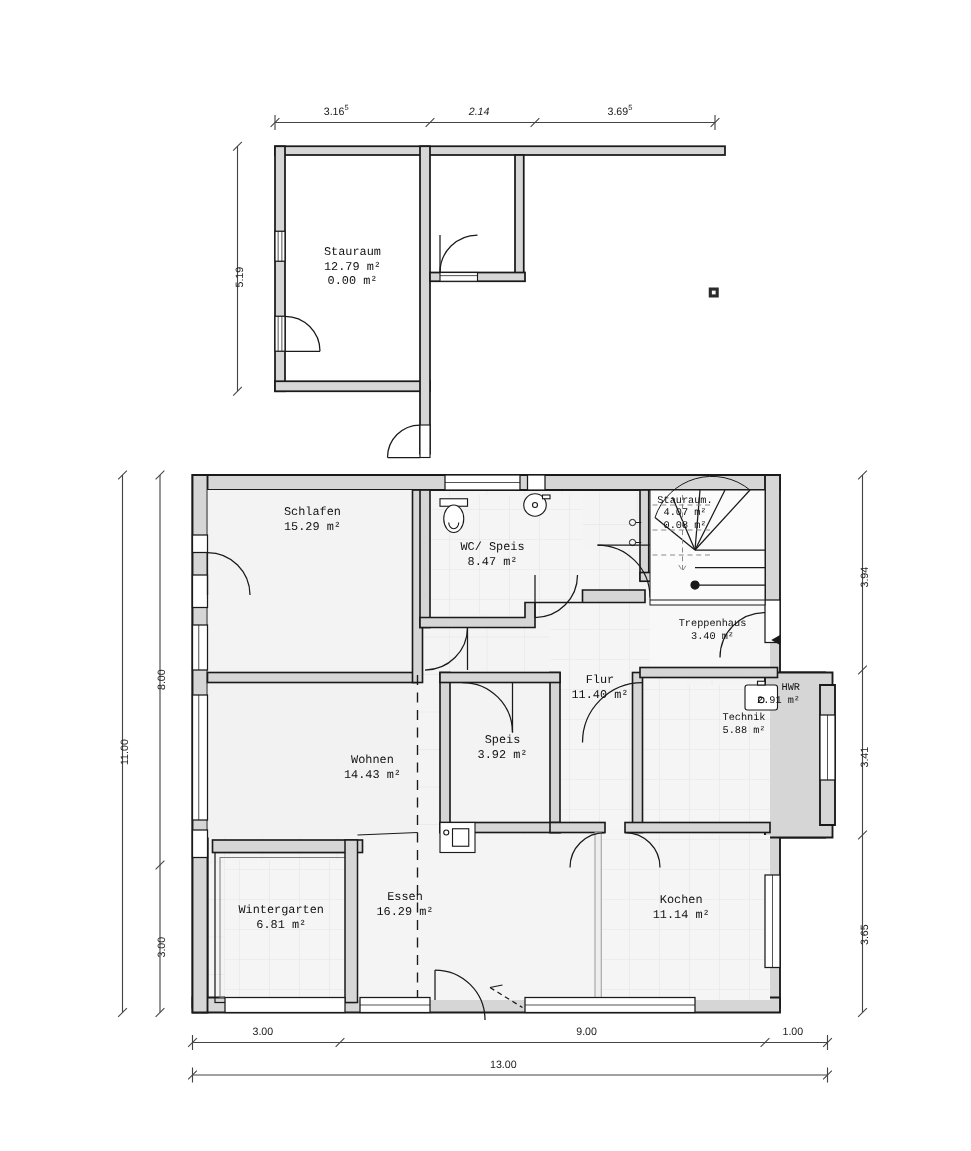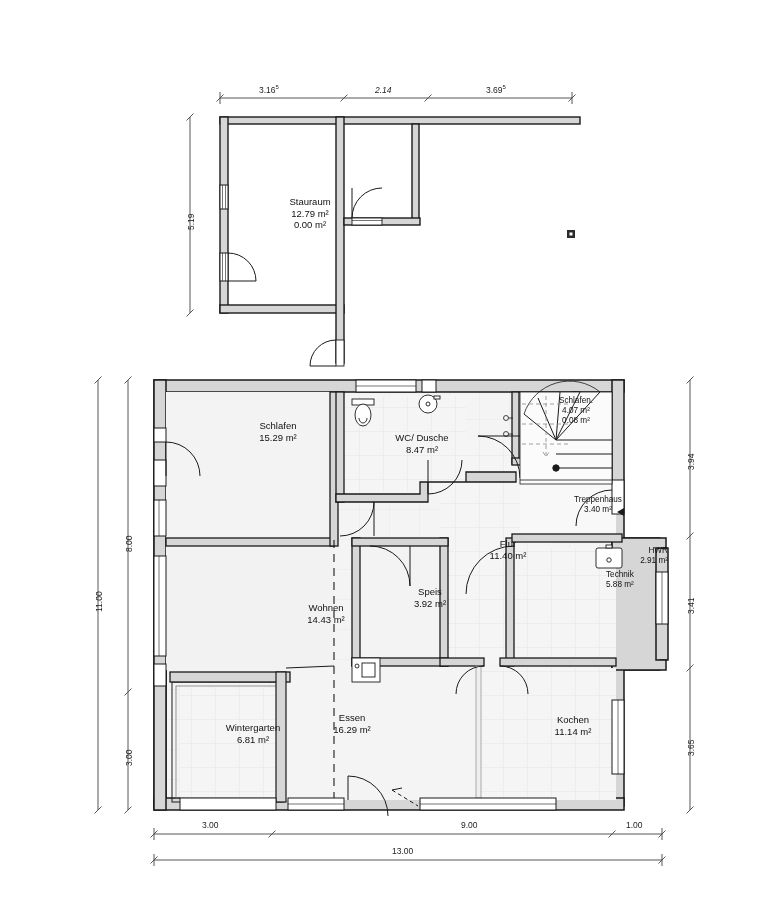--- a/index.html
+++ b/index.html
@@ -8,27 +8,26 @@
     width:777px;height:921px;
     font-family:"Liberation Sans", sans-serif;
     color:#111;
     overflow:hidden;
     position:relative;
   }
   #plan{position:absolute;left:0;top:0;width:777px;height:921px;}
   .roomlabel{
     position:absolute;
     text-align:center;
-    font-family:Liberation Sans, sans-serif;
+    font-family:Liberation Mono, monospace;
     font-size:9.5px;
     line-height:11.5px;
     color:#111;
     white-space:nowrap;
     pointer-events:none;
-    margin-left:28px;
   }
   .roomlabel .nm{display:block;}
   .roomlabel .ar{display:block;}
   .roomlabel.sm{font-size:8.2px;line-height:10px;}
   .dimtxt{
     position:absolute;
     font-size:8.5px;
     color:#222;
     white-space:nowrap;
     font-family:"Liberation Sans", sans-serif;
@@ -348,32 +347,32 @@
     <line x1="662" y1="854" x2="662" y2="866"></line>
   </g>
 </svg>
 
 <div class="roomlabel" style="left:228px;top:196px;width:108px;">
   <span class="nm">Stauraum</span>
   <span class="ar">12.79 m²</span>
   <span class="ar">0.00 m²</span>
 </div>
 
-<div class="roomlabel" style="left:190px;top:420px;width:120px;">
+<div class="roomlabel" style="left:190px;top:404px;width:120px;">
   <span class="nm">Schlafen</span>
   <span class="ar">15.29 m²</span>
 </div>
 
 <div class="roomlabel" style="left:332px;top:432px;width:124px;">
-  <span class="nm">WC/ Dusche</span>
+  <span class="nm">WC/ Speis</span>
   <span class="ar">8.47 m²</span>
 </div>
 
 <div class="roomlabel sm" style="left:516px;top:396px;width:64px;">
-  <span class="nm">Schlafen.</span>
+  <span class="nm">Stauraum.</span>
   <span class="ar">4.07 m²</span>
   <span class="ar">0.08 m²</span>
 </div>
 
 <div class="roomlabel sm" style="left:518px;top:495px;width:104px;">
   <span class="nm">Treppenhaus</span>
   <span class="ar">3.40 m²</span>
 </div>
 
 <div class="roomlabel" style="left:430px;top:538px;width:100px;">

